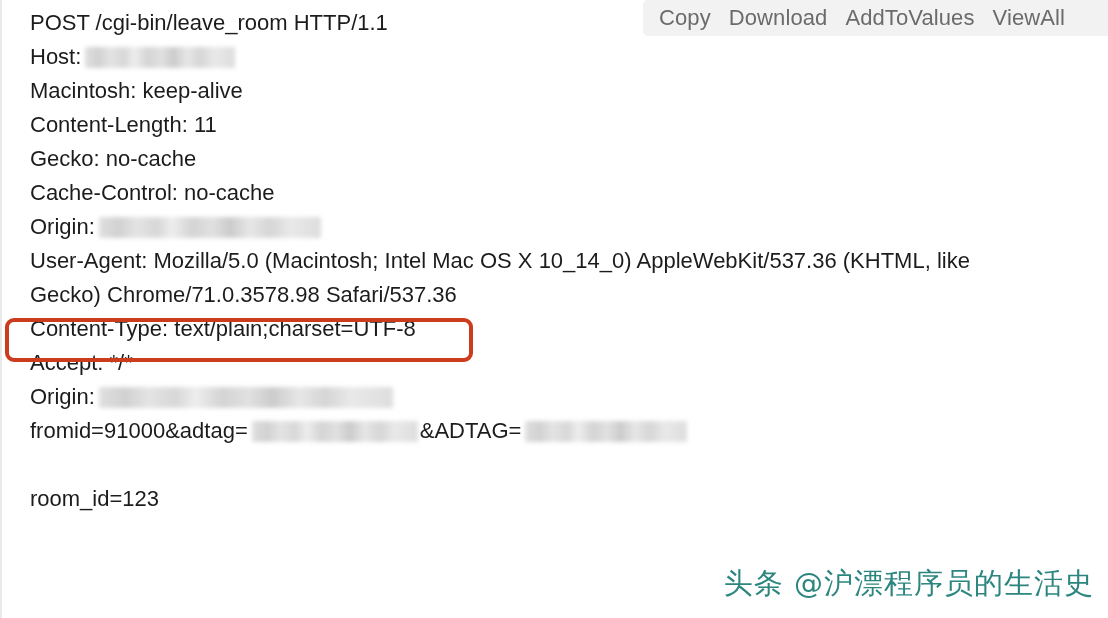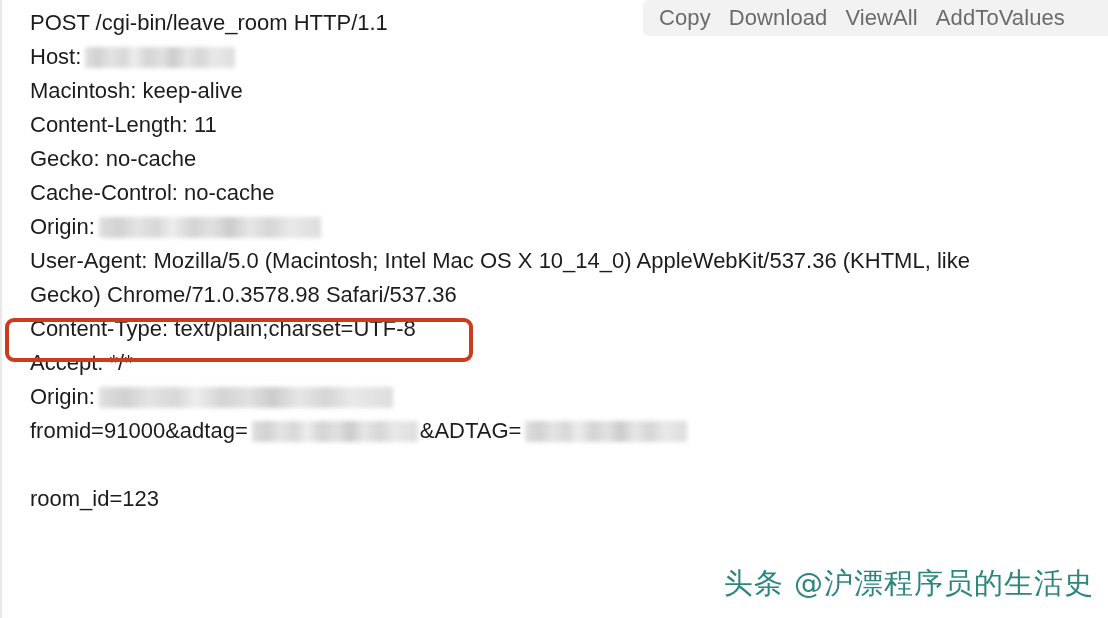--- a/index.html
+++ b/index.html
@@ -123,22 +123,22 @@
 </head>
 <body>
 
 <div id="page">
 
   <div id="left-rule"></div>
 
   <div id="toolbar">
     <div class="tool-btn">Copy</div>
     <div class="tool-btn">Download</div>
+    <div class="tool-btn">AddToValues</div>
     <div class="tool-btn">ViewAll</div>
-    <div class="tool-btn">AddToValues</div>
   </div>
 
   <div id="headers">
 
     <div class="hline">POST /cgi-bin/leave_room HTTP/1.1</div>
 
     <div class="hline">
       <span>Host:</span>
       <span class="redact" style="width:150px;"></span>
     </div>

